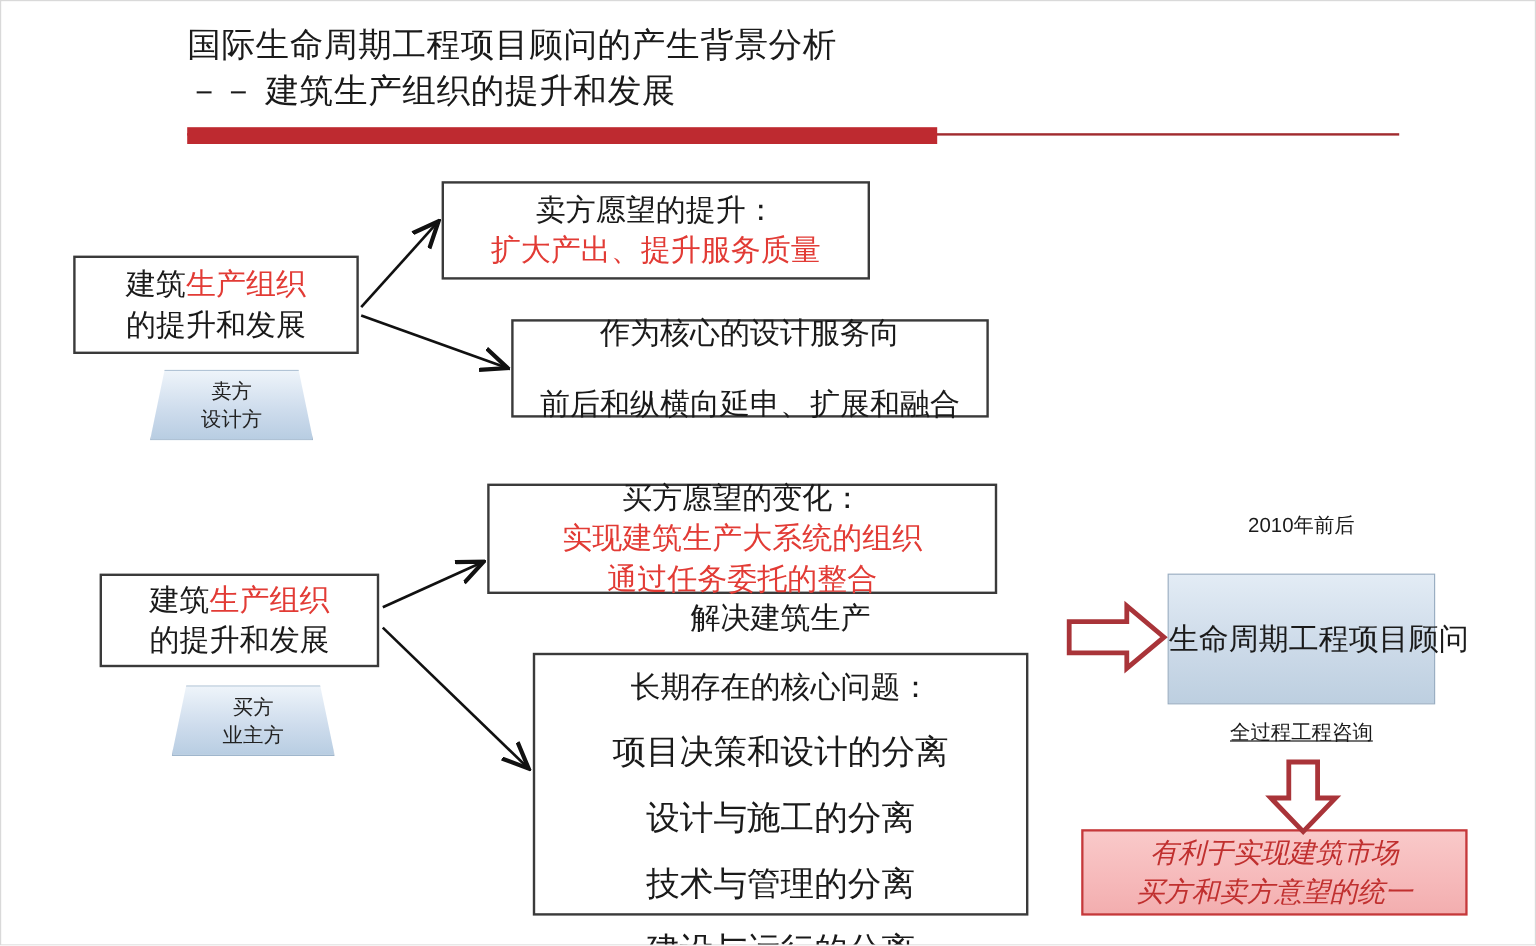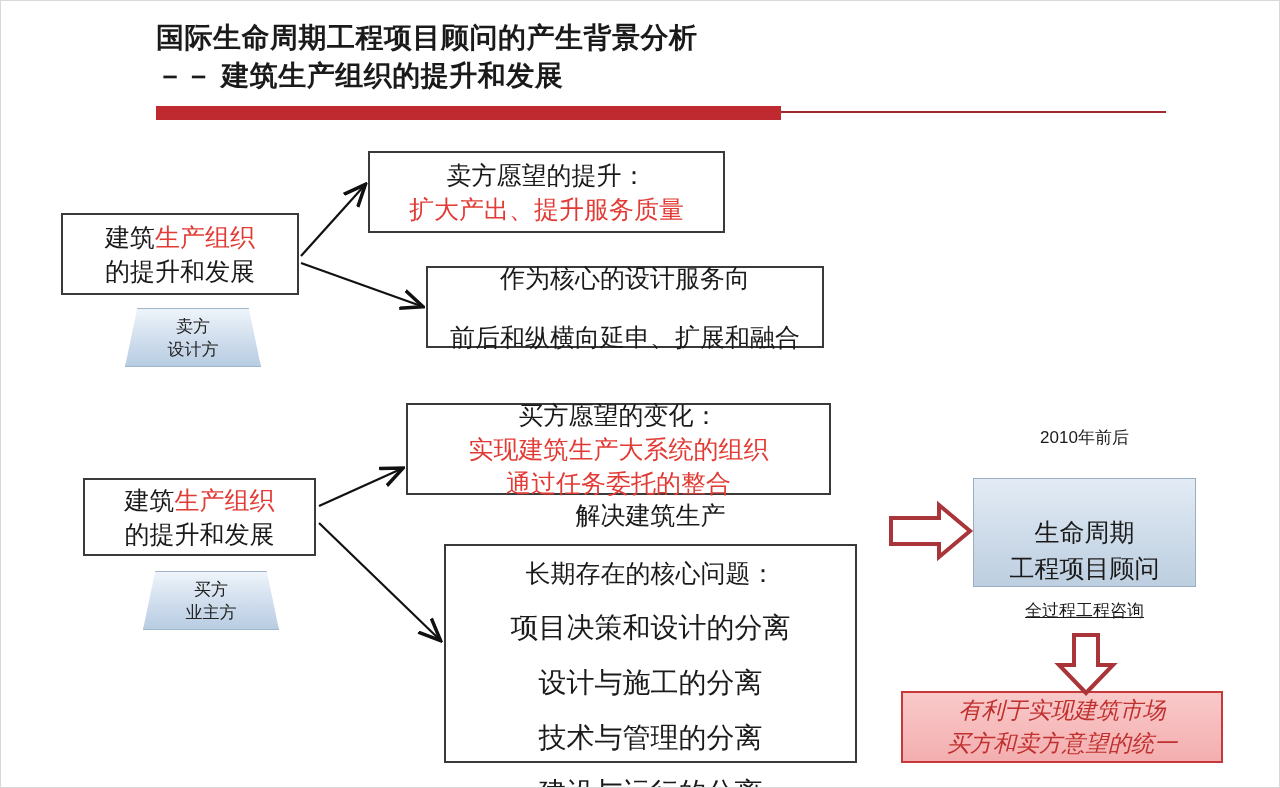--- a/index.html
+++ b/index.html
@@ -26,21 +26,20 @@
     left: 155px;
     top: 18px;
     width: 1020px;
   }
   .title-line {
     font-size: 28px;
     line-height: 38px;
     color: #1a1a1a;
     letter-spacing: 0.5px;
     white-space: nowrap;
-    font-weight: bold;
   }
   .rule-thin {
     position: absolute;
     left: 155px;
     top: 110px;
     width: 1010px;
     height: 2px;
     background: #A12B2F;
   }
   .rule-thick {
@@ -105,23 +104,22 @@
     color: #1a1a1a;
     white-space: nowrap;
     text-align: center;
   }
   .blue-box {
     position: absolute;
     box-sizing: border-box;
     border: 1px solid #9aaec2;
     background: linear-gradient(to bottom, #e3ecf5 0%, #cfdcea 50%, #bdcfe0 100%);
     display: flex;
-    flex-direction: column;
     align-items: center;
-    justify-content: flex-end;
+    justify-content: space-between;
     text-align: center;
   }
   .blue-box .line { font-size: 25px; line-height: 36px; }
 
   .pink-box {
     position: absolute;
     box-sizing: border-box;
     border: 2px solid #C6383A;
     background: linear-gradient(to bottom, #f9c9c9 0%, #f6b9ba 60%, #f3aeaf 100%);
     display: flex;

